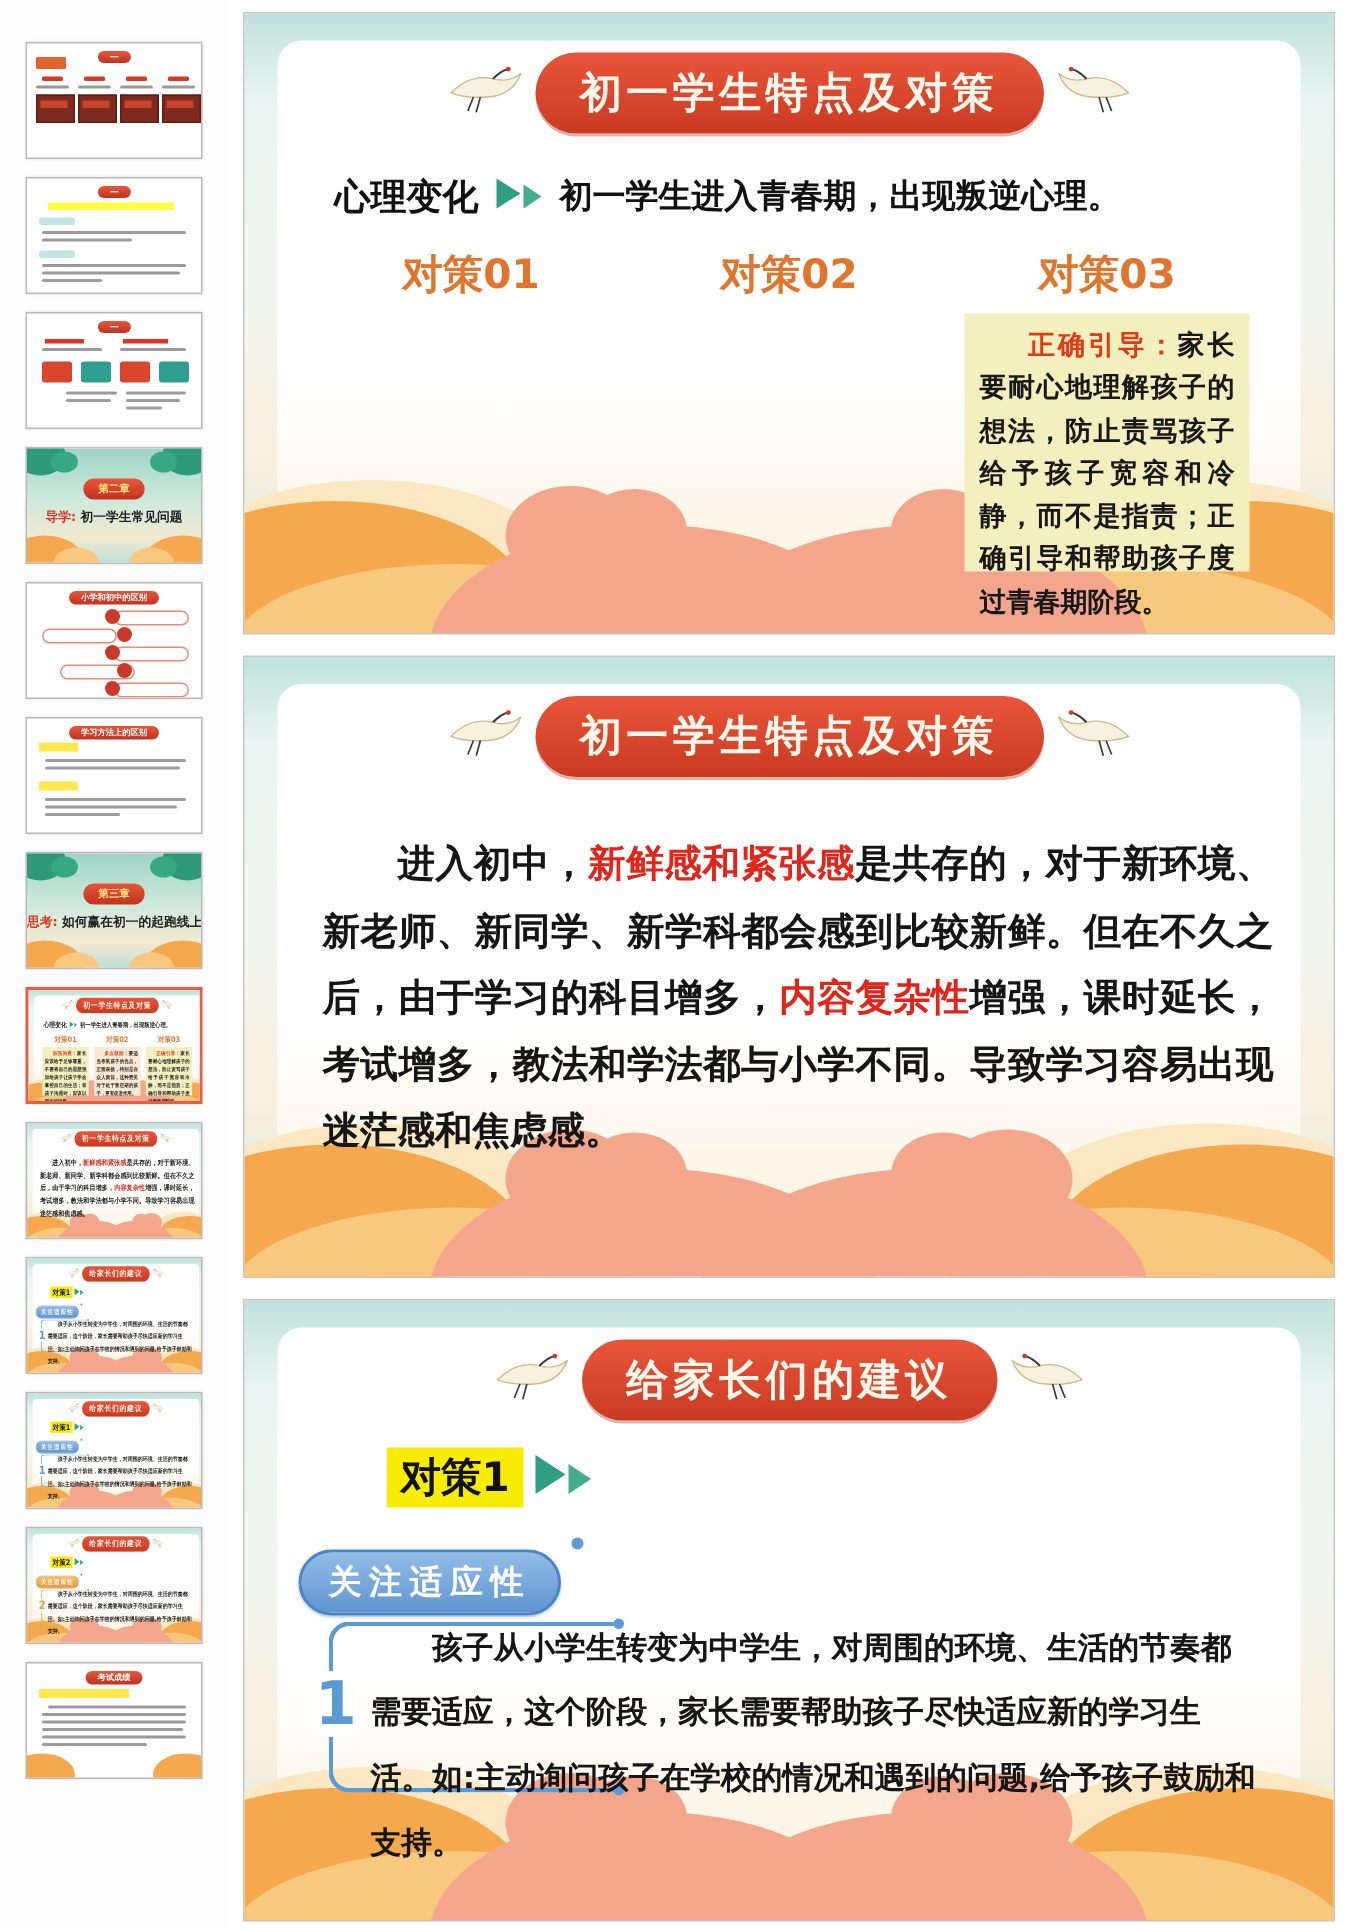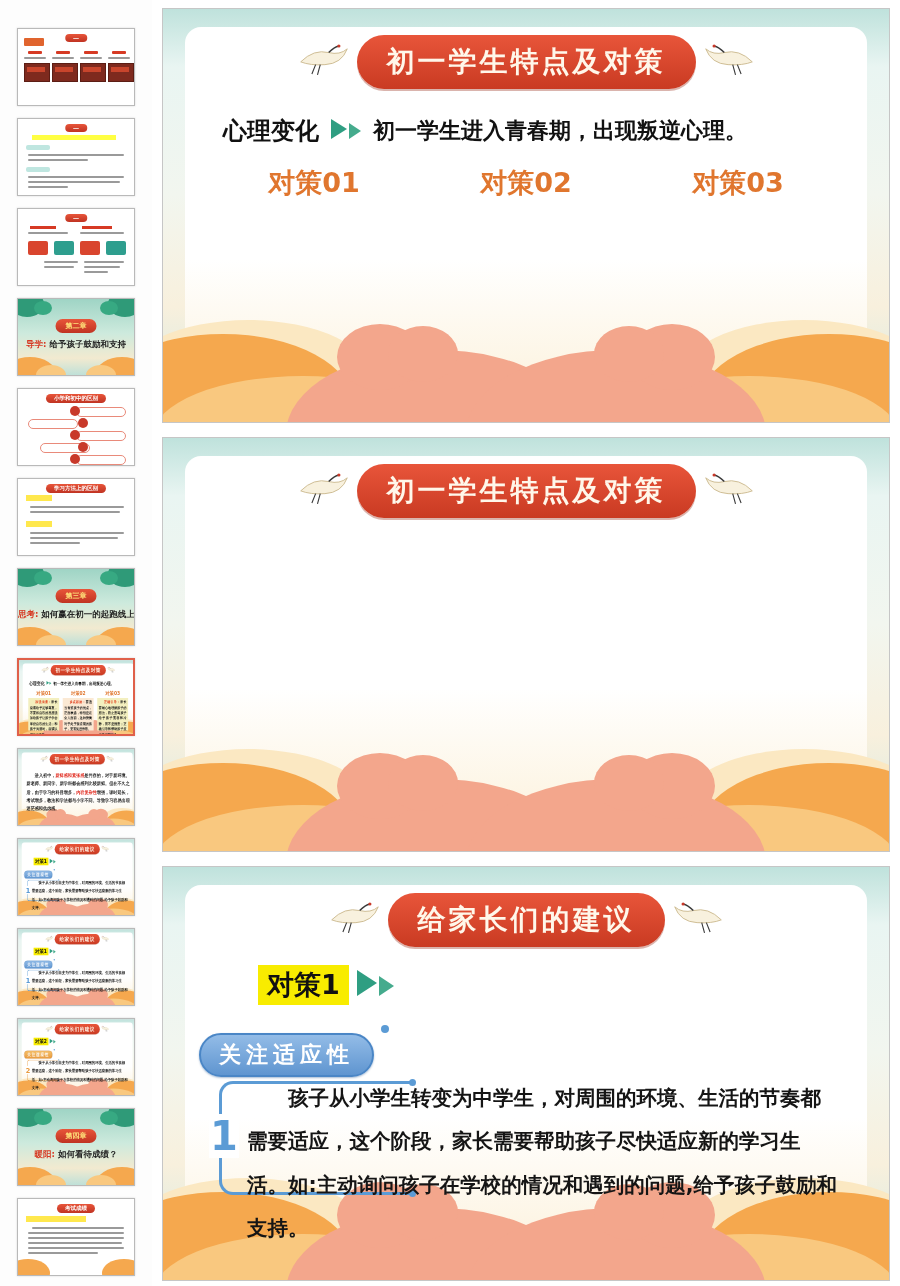--- a/index.html
+++ b/index.html
@@ -128,21 +128,21 @@
       <div style="position:absolute;inset:0;background:linear-gradient(180deg,#9fd4c5 0%,#cdeadd 45%,#f2ead0 78%,#bfe0d8 100%);"></div>
       <div style="position:absolute;left:-8px;top:-8px;width:34px;height:26px;border-radius:50%;background:#2f9a78;"></div>
       <div style="position:absolute;left:16px;top:2px;width:18px;height:14px;border-radius:50%;background:#37a982;"></div>
       <div style="position:absolute;right:-8px;top:-8px;width:34px;height:26px;border-radius:50%;background:#2f9a78;"></div>
       <div style="position:absolute;right:16px;top:2px;width:18px;height:14px;border-radius:50%;background:#37a982;"></div>
       <div style="position:absolute;left:-14px;bottom:-16px;width:52px;height:34px;border-radius:50%;background:#f5a84e;"></div>
       <div style="position:absolute;right:-14px;bottom:-16px;width:52px;height:34px;border-radius:50%;background:#f5a84e;"></div>
       <div style="position:absolute;left:18px;bottom:-10px;width:30px;height:20px;border-radius:50%;background:#f9c87f;"></div>
       <div style="position:absolute;right:18px;bottom:-10px;width:30px;height:20px;border-radius:50%;background:#f9c87f;"></div>
       <div class="ch-badge">第二章</div>
-      <div class="ch-title"><span class="ch-prefix">导学: </span><span>给予孩子鼓励和支持</span></div>
+      <div class="ch-title"><span class="ch-prefix">导学: </span><span>初一学生常见问题</span></div>
     </div>
     <div class="thumb">
       <div class="tbanner">小学和初中的区别</div>
       <div style="position:absolute;left:58px;top:18px;width:48px;height:8px;border:1px solid #e98a7a;border-radius:5px;background:#fff;"></div>
       <div style="position:absolute;left:52px;top:17px;width:10px;height:10px;border-radius:50%;background:#c8392a;"></div>
       <div style="position:absolute;left:10px;top:30px;width:48px;height:8px;border:1px solid #e98a7a;border-radius:5px;background:#fff;"></div>
       <div style="position:absolute;left:60px;top:29px;width:10px;height:10px;border-radius:50%;background:#c8392a;"></div>
       <div style="position:absolute;left:58px;top:42px;width:48px;height:8px;border:1px solid #e98a7a;border-radius:5px;background:#fff;"></div>
       <div style="position:absolute;left:52px;top:41px;width:10px;height:10px;border-radius:50%;background:#c8392a;"></div>
       <div style="position:absolute;left:22px;top:54px;width:48px;height:8px;border:1px solid #e98a7a;border-radius:5px;background:#fff;"></div>
@@ -432,33 +432,20 @@
       <div class="pill-dot"></div>
       <div class="bracket" style="border-color: rgb(232, 154, 62);">
         <span class="bracket-num" style="color: rgb(232, 154, 62);">2</span>
       </div>
       <div class="para3">孩子从小学生转变为中学生，对周围的环境、生活的节奏都需要适应，这个阶段，家长需要帮助孩子尽快适应新的学习生活。如:主动询问孩子在学校的情况和遇到的问题,给予孩子鼓励和支持。</div>
     </div>
   </section>
       </div>
     </div>
     <div class="thumb">
-      <div style="position:absolute;inset:0;background:linear-gradient(180deg,#9fd4c5 0%,#cdeadd 45%,#f2ead0 78%,#bfe0d8 100%);"></div>
-      <div style="position:absolute;left:-8px;top:-8px;width:34px;height:26px;border-radius:50%;background:#2f9a78;"></div>
-      <div style="position:absolute;left:16px;top:2px;width:18px;height:14px;border-radius:50%;background:#37a982;"></div>
-      <div style="position:absolute;right:-8px;top:-8px;width:34px;height:26px;border-radius:50%;background:#2f9a78;"></div>
-      <div style="position:absolute;right:16px;top:2px;width:18px;height:14px;border-radius:50%;background:#37a982;"></div>
-      <div style="position:absolute;left:-14px;bottom:-16px;width:52px;height:34px;border-radius:50%;background:#f5a84e;"></div>
-      <div style="position:absolute;right:-14px;bottom:-16px;width:52px;height:34px;border-radius:50%;background:#f5a84e;"></div>
-      <div style="position:absolute;left:18px;bottom:-10px;width:30px;height:20px;border-radius:50%;background:#f9c87f;"></div>
-      <div style="position:absolute;right:18px;bottom:-10px;width:30px;height:20px;border-radius:50%;background:#f9c87f;"></div>
-      <div class="ch-badge">第四章</div>
-      <div class="ch-title"><span class="ch-prefix">暖阳: </span><span>如何看待成绩？</span></div>
-    </div>
-    <div class="thumb">
       <div class="tbanner">考试成绩</div>
       <div style="position:absolute;left:8px;top:17px;width:60px;height:6px;background:#ffe84d;"></div>
       <div style="position:absolute;background:#9a9a9a;height:2px;border-radius:1px;left:14px;top:28px;width:92px;"></div>
       <div style="position:absolute;background:#9a9a9a;height:2px;border-radius:1px;left:10px;top:33px;width:96px;"></div>
       <div style="position:absolute;background:#9a9a9a;height:2px;border-radius:1px;left:10px;top:38px;width:96px;"></div>
       <div style="position:absolute;background:#9a9a9a;height:2px;border-radius:1px;left:10px;top:43px;width:94px;"></div>
       <div style="position:absolute;background:#9a9a9a;height:2px;border-radius:1px;left:10px;top:48px;width:96px;"></div>
       <div style="position:absolute;background:#9a9a9a;height:2px;border-radius:1px;left:10px;top:53px;width:70px;"></div>
       <div style="position:absolute;left:-12px;bottom:-12px;width:44px;height:28px;border-radius:50%;background:#f5a84e;"></div>
       <div style="position:absolute;right:-12px;bottom:-12px;width:44px;height:28px;border-radius:50%;background:#f5a84e;"></div>
@@ -511,20 +498,21 @@
       </div>
       <div class="cards-grid">
         <div class="strategy">
           <div class="strategy-header">对策01</div>
         </div>
         <div class="strategy">
           <div class="strategy-header">对策02</div>
         </div>
         <div class="strategy">
           <div class="strategy-header">对策03</div>
+          <div class="strategy-box"><span class="lead">正确引导：</span><span>家长要耐心地理解孩子的想法，防止责骂孩子给予孩子宽容和冷静，而不是指责；正确引导和帮助孩子度过青春期阶段。</span></div>
         </div>
       </div>
     </div>
   </section>
 
   <section class="slide" id="slide2">
     <div class="card"></div>
     <div class="deco">
         <div style="position:absolute;left:0;right:0;bottom:0;height:24px;background:#cfe8e2;"></div>
         <div style="position:absolute;border-radius:50%;left:-40px;bottom:-18px;width:250px;height:120px;background:#fbe8c2;"></div>
@@ -553,20 +541,21 @@
               <path d="M20 25 L16 35 M25 25 L22 36" stroke="#3a3a3a" stroke-width="1.2" fill="none"></path>
             </svg></span>
         <div class="banner">初一学生特点及对策</div>
         <span class="crane right"><svg width="54" height="38" viewBox="0 0 58 40">
               <path d="M4 22 Q18 8 34 12 Q46 15 54 8 Q48 24 30 25 Q14 26 4 22Z" fill="#f8f1de" stroke="#cbb98e" stroke-width="1"></path>
               <path d="M34 12 Q40 6 45 5" stroke="#3a3a3a" stroke-width="1.5" fill="none"></path>
               <circle cx="45" cy="5" r="1.7" fill="#c9392a"></circle>
               <path d="M20 25 L16 35 M25 25 L22 36" stroke="#3a3a3a" stroke-width="1.2" fill="none"></path>
             </svg></span>
       </div>
+      <div class="para2" id="para2"><span>进入初中，</span><span class="rd">新鲜感和紧张感</span><span>是共存的，对于新环境、新老师、新同学、新学科都会感到比较新鲜。但在不久之后，由于学习的科目增多，</span><span class="rd">内容复杂性</span><span>增强，课时延长，考试增多，教法和学法都与小学不同。导致学习容易出现迷茫感和焦虑感。</span></div>
     </div>
   </section>
 
   <section class="slide" id="slide3">
     <div class="card"></div>
     <div class="deco">
         <div style="position:absolute;left:0;right:0;bottom:0;height:24px;background:#cfe8e2;"></div>
         <div style="position:absolute;border-radius:50%;left:-40px;bottom:-18px;width:250px;height:120px;background:#fbe8c2;"></div>
         <div style="position:absolute;border-radius:50%;right:-40px;bottom:-18px;width:250px;height:120px;background:#fbe8c2;"></div>
         <div style="position:absolute;border-radius:50%;left:-70px;bottom:-52px;width:260px;height:140px;background:#f5a84e;"></div>

